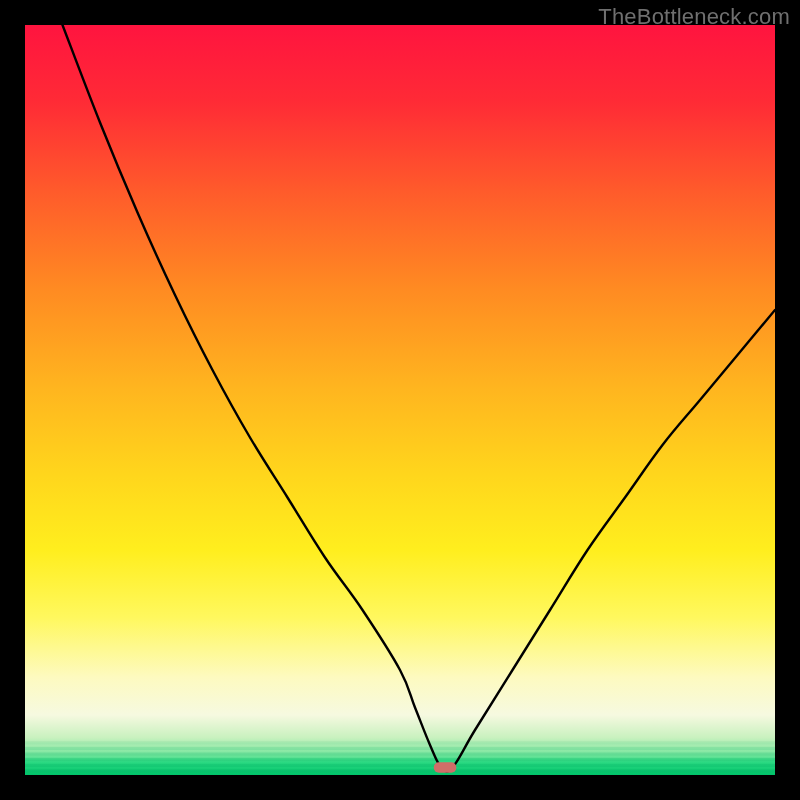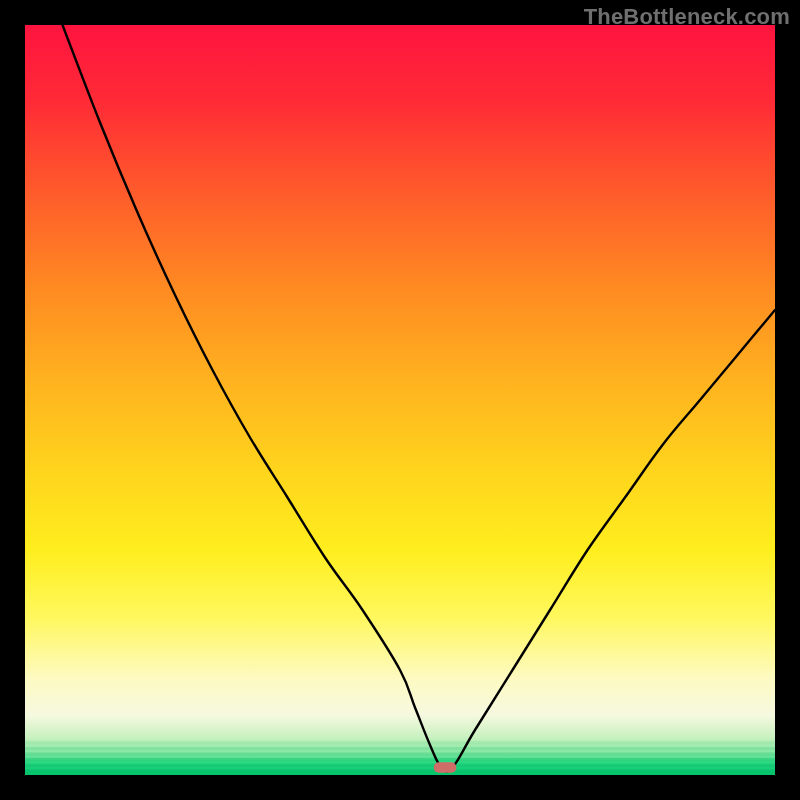--- a/index.html
+++ b/index.html
@@ -18,21 +18,21 @@
     width: 800px;
     height: 800px;
     background: #000;
   }
   .watermark {
     position: absolute;
     top: 4px;
     right: 10px;
     color: #6f6f6f;
     font-size: 22px;
-    font-weight: 700;
+    font-weight: 400;
     letter-spacing: 0.2px;
   }
   .plot-outer {
     position: absolute;
     left: 25px;
     top: 25px;
     width: 750px;
     height: 750px;
     background: #000;
   }

